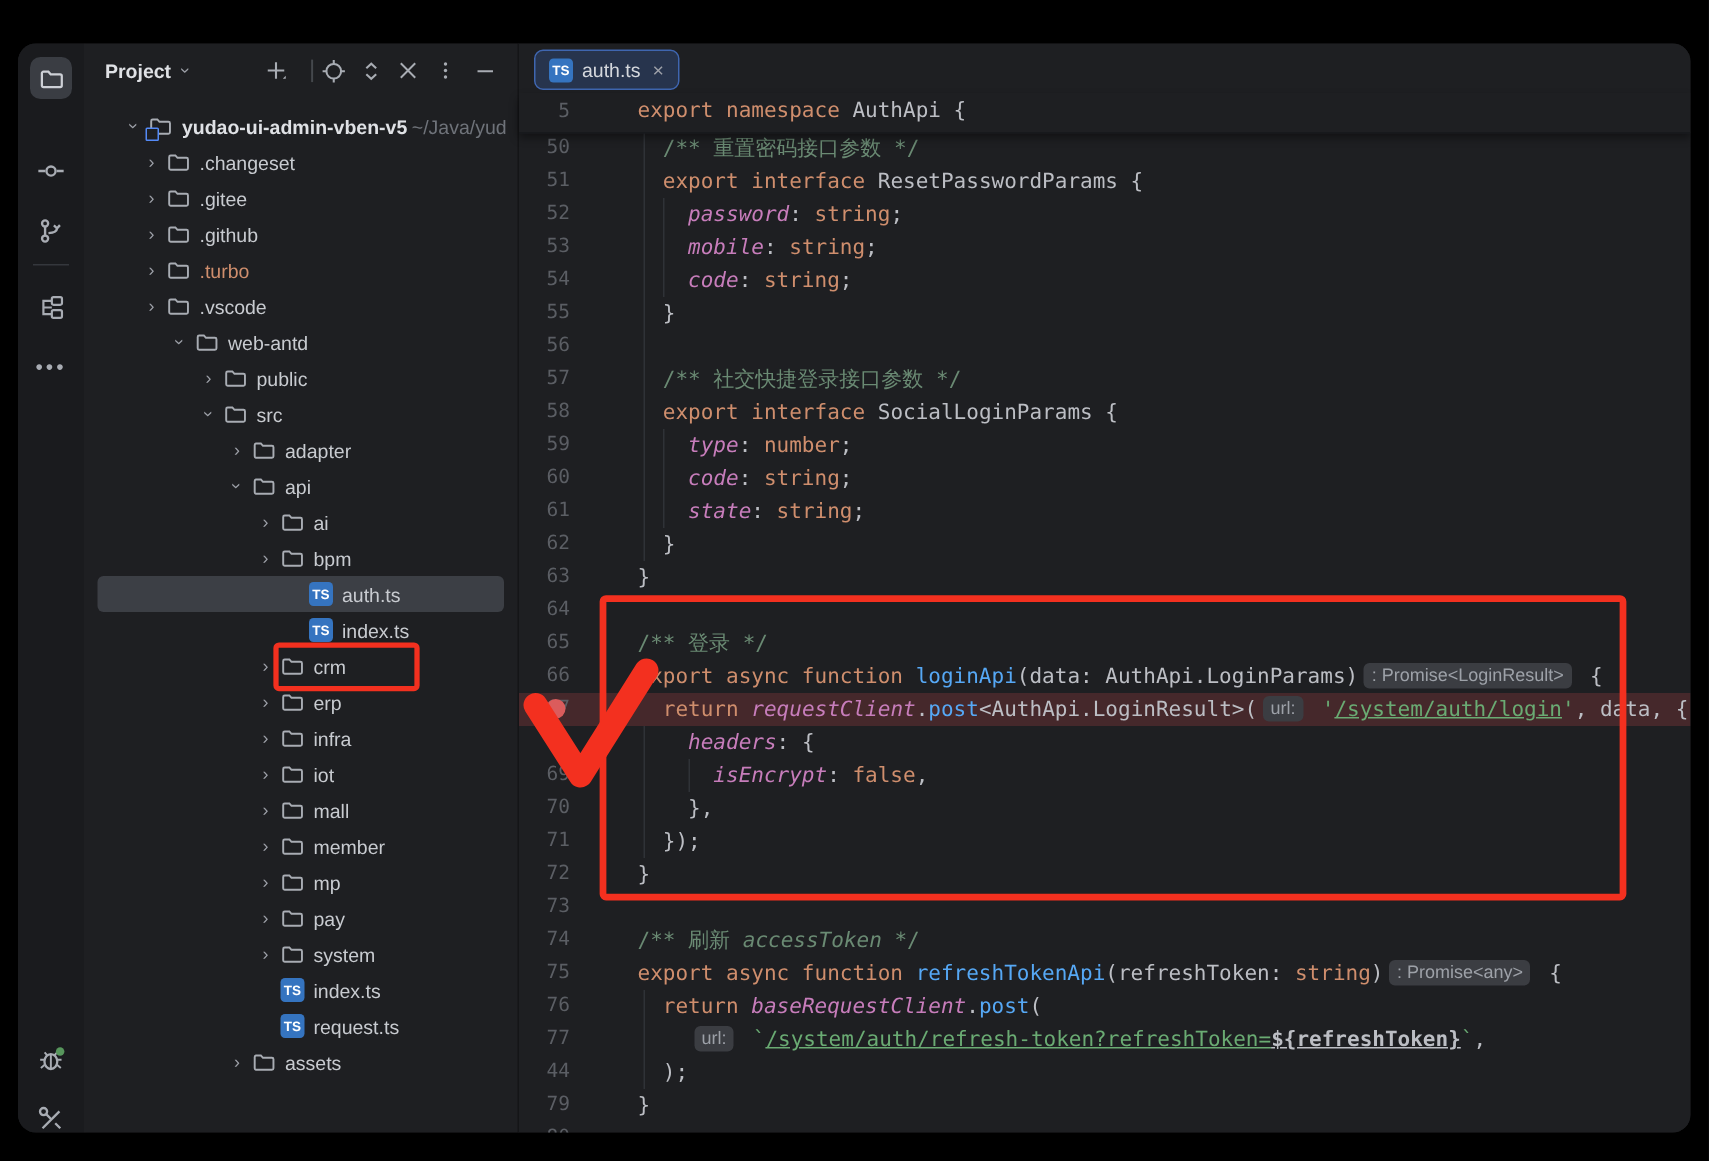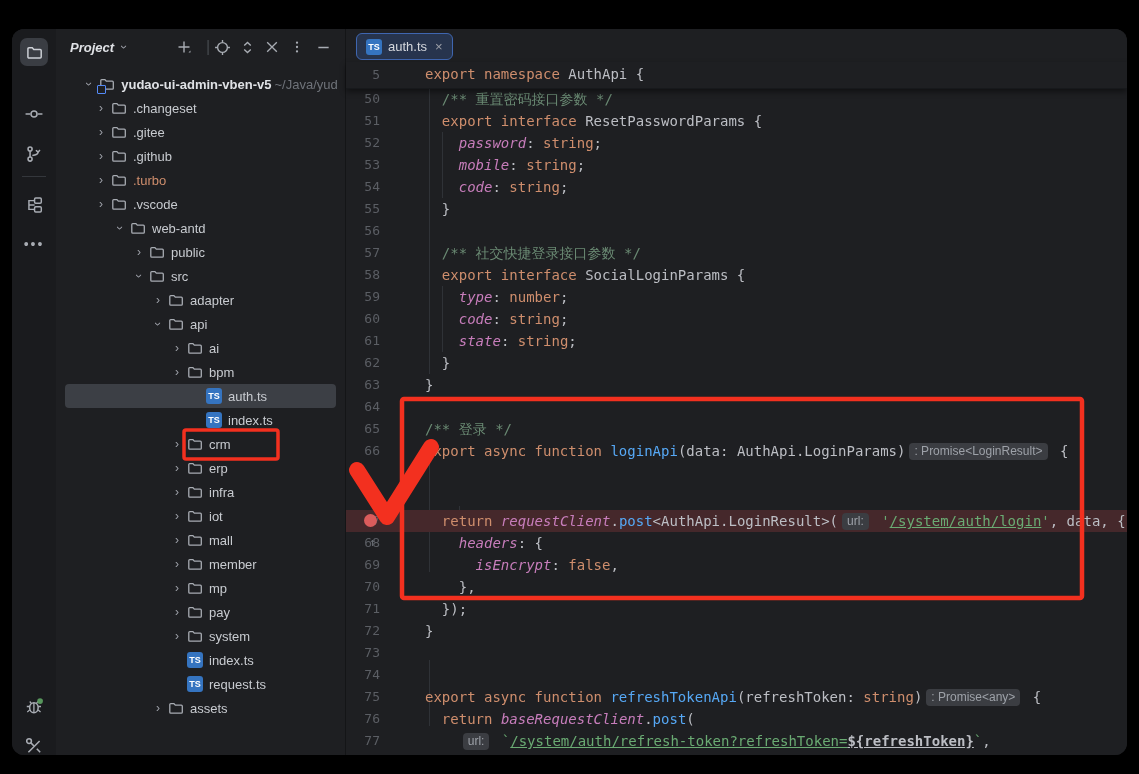--- a/index.html
+++ b/index.html
@@ -9,21 +9,21 @@
   
   #activity{position:absolute;left:0;top:0;width:44px;height:100%;background:#1A1B1E;border-right:1px solid #101113;}
   .abtn{position:absolute;left:8px;width:28px;height:28px;border-radius:7px;display:flex;align-items:center;justify-content:center;}
   .abtn.active{background:#3A3D43;}
   .abtn svg{display:block;}
   .adiv{position:absolute;left:10px;width:24px;height:1px;background:#34373C;}
   .adots{color:#A8ACB3;font-size:14px;letter-spacing:2px;}
   
   #ppanel{position:absolute;left:44px;top:0;width:289px;height:100%;background:#1E1F22;}
   #phead{position:absolute;left:0;top:0;width:100%;height:36px;display:flex;align-items:center;}
-  #ptitle{margin-left:14px;color:#DFE1E5;font-size:13px;font-weight:bold;font-style:italic;}
+  #ptitle{margin-left:14px;color:#DFE1E5;font-size:13px;font-weight:bold;}
   .chev{display:inline-block;color:#9DA0A8;font-size:12px;transform:rotate(90deg);width:12px;text-align:center;}
   .chev.right{transform:none;}
   .hicon{position:absolute;top:9px;width:18px;height:18px;display:flex;align-items:center;justify-content:center;color:#9DA0A8;}
   #tree{position:absolute;left:0;top:43px;width:100%;}
   .trow{position:relative;height:24px;display:flex;align-items:center;font-size:13px;color:#C8CBD0;white-space:nowrap;}
   .trow.sel::before{content:"";position:absolute;left:9px;right:9px;top:0;bottom:0;background:#3C3F45;border-radius:4px;}
   .trow>*{position:relative;}
   .tchev{width:14px;margin-right:3px;flex:0 0 14px;}
   .ticon{width:16px;height:16px;margin-right:6px;flex:0 0 16px;position:relative;}
   .ticon svg{display:block;}
@@ -34,21 +34,21 @@
   
   #editor{position:absolute;left:333px;top:0;right:0;bottom:0;background:#1E1F22;border-left:1px solid #141517;}
   #tabbar{position:absolute;left:0;top:0;right:0;height:33px;border-bottom:1px solid #141517;}
   #tab{position:absolute;left:10px;top:4px;height:25px;display:flex;align-items:center;gap:6px;padding:0 9px;
     background:#27344D;border:1px solid #3F66B0;border-radius:6px;color:#D5D8DD;font-size:13px;}
   #tabclose{color:#9DA0A8;font-size:13px;margin-left:2px;}
   #sticky{position:absolute;left:0;top:33px;right:0;height:26px;border-bottom:1px solid #17191C;
     box-shadow:0 3px 6px rgba(0,0,0,.45);background:#1E1F22;z-index:5;}
   #code{position:absolute;left:0;top:59px;right:0;bottom:0;}
   .cl{position:relative;height:22px;font-family:"DejaVu Sans Mono","Liberation Mono",monospace;font-size:14px;line-height:22px;white-space:pre;}
-  .cl.bp{background:#45282B;margin-top:48px;}
+  .cl.bp{background:#45282B;}
   #sticky .cl{height:25px;line-height:25px;}
   .ln{position:absolute;left:0;width:34px;text-align:right;color:#5B5E64;font-size:13px;}
   .ct{position:absolute;left:79px;color:#BCBEC4;}
   .k{color:#CF8E6D;} .f{color:#56A8F5;} .p{color:#C77DBB;font-style:italic;}
   .o{color:#C77DBB;font-style:italic;} .t{color:#BCBEC4;}
   .c{color:#6A8A73;} .ci{color:#6A8A73;font-style:italic;}
   .s{color:#6AAB73;} .su{color:#6AAB73;text-decoration:underline;}
   .tu{color:#BCBEC4;text-decoration:underline;font-weight:600;}
   .inlay{display:inline-block;background:#3B3D42;color:#9DA1A8;border-radius:4px;padding:0 5px;margin:0 4px;
     font-size:12px;line-height:17px;vertical-align:1px;font-family:"Liberation Sans",sans-serif;}
@@ -427,21 +427,21 @@
         <div class="cl"><span class="ln">64</span><span class="ct"></span></div>
         <div class="cl"><span class="ln">65</span><span class="ct"><span class="c">/** 登录 */</span></span></div>
         <div class="cl"><span class="ln">66</span><span class="ct"><span class="k">export async function </span><span class="f">loginApi</span><span class="t">(data: AuthApi.LoginParams)</span><span class="inlay">: Promise&lt;LoginResult&gt;</span><span class="t"> {</span></span></div>
         <div class="cl bp"><span class="ln">67</span><span class="dot"></span><span class="ct"><span class="t">  </span><span class="k">return </span><span class="o">requestClient</span><span class="t">.</span><span class="f">post</span><span class="t">&lt;AuthApi.LoginResult&gt;(</span><span class="inlay">url:</span><span class="t"> </span><span class="s">'</span><span class="su">/system/auth/login</span><span class="s">'</span><span class="t">, data, {</span></span></div>
         <div class="cl"><span class="ln">68</span><span class="garrow">↑</span><span class="ct"><span class="t">    </span><span class="p">headers</span><span class="t">: {</span></span></div>
         <div class="cl"><span class="ln">69</span><span class="ct"><span class="t">      </span><span class="p">isEncrypt</span><span class="t">: </span><span class="k">false</span><span class="t">,</span></span></div>
         <div class="cl"><span class="ln">70</span><span class="ct"><span class="t">    </span><span class="t">},</span></span></div>
         <div class="cl"><span class="ln">71</span><span class="ct"><span class="t">  </span><span class="t">});</span></span></div>
         <div class="cl"><span class="ln">72</span><span class="ct"><span class="t">}</span></span></div>
         <div class="cl"><span class="ln">73</span><span class="ct"></span></div>
-        <div class="cl"><span class="ln">74</span></div>
+        <div class="cl"><span class="ln">74</span><span class="ct"><span class="c">/** 刷新 </span><span class="ci">accessToken</span><span class="c"> */</span></span></div>
         <div class="cl"><span class="ln">75</span><span class="ct"><span class="k">export async function </span><span class="f">refreshTokenApi</span><span class="t">(refreshToken: </span><span class="k">string</span><span class="t">)</span><span class="inlay">: Promise&lt;any&gt;</span><span class="t"> {</span></span></div>
         <div class="cl"><span class="ln">76</span><span class="ct"><span class="t">  </span><span class="k">return </span><span class="o">baseRequestClient</span><span class="t">.</span><span class="f">post</span><span class="t">(</span></span></div>
         <div class="cl"><span class="ln">77</span><span class="ct"><span class="t">    </span><span class="inlay">url:</span><span class="t"> </span><span class="s">`</span><span class="su">/system/auth/refresh-token?refreshToken=</span><span class="tu">${refreshToken}</span><span class="s">`</span><span class="t">,</span></span></div>
         <div class="cl"><span class="ln">44</span><span class="ct"><span class="t">  </span><span class="t">);</span></span></div>
         <div class="cl"><span class="ln">79</span><span class="ct"><span class="t">}</span></span></div>
         <div class="cl"><span class="ln">80</span><span class="ct"></span></div>
       </div>
   </div>
 
 </div>

